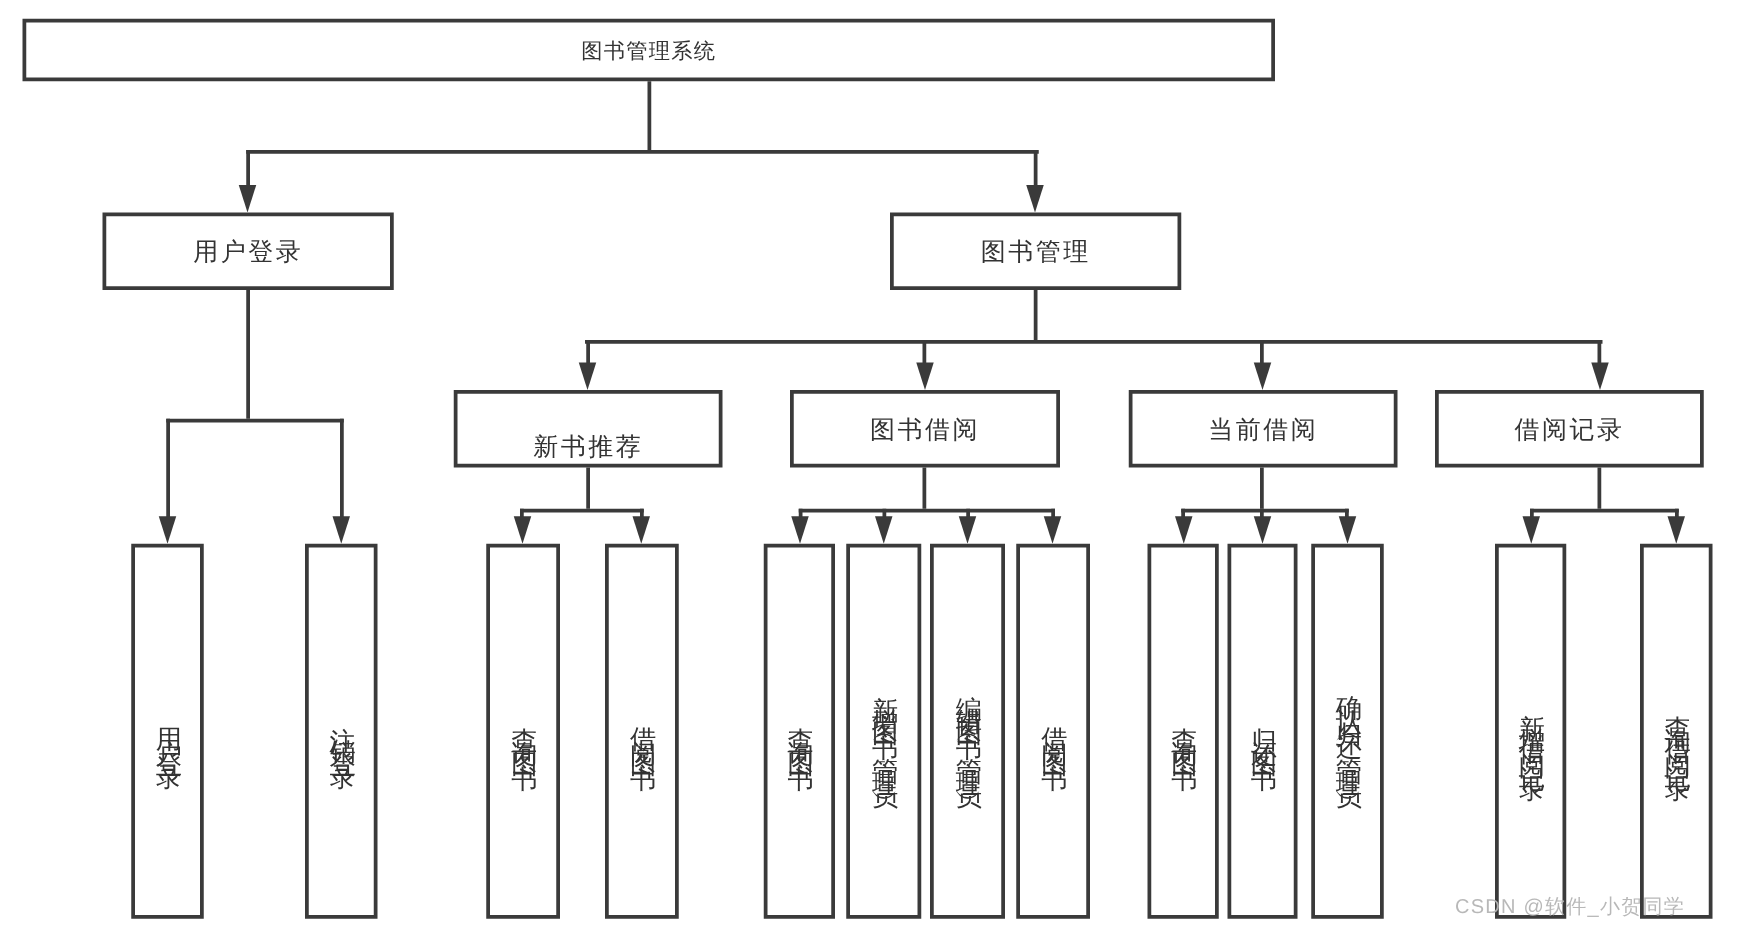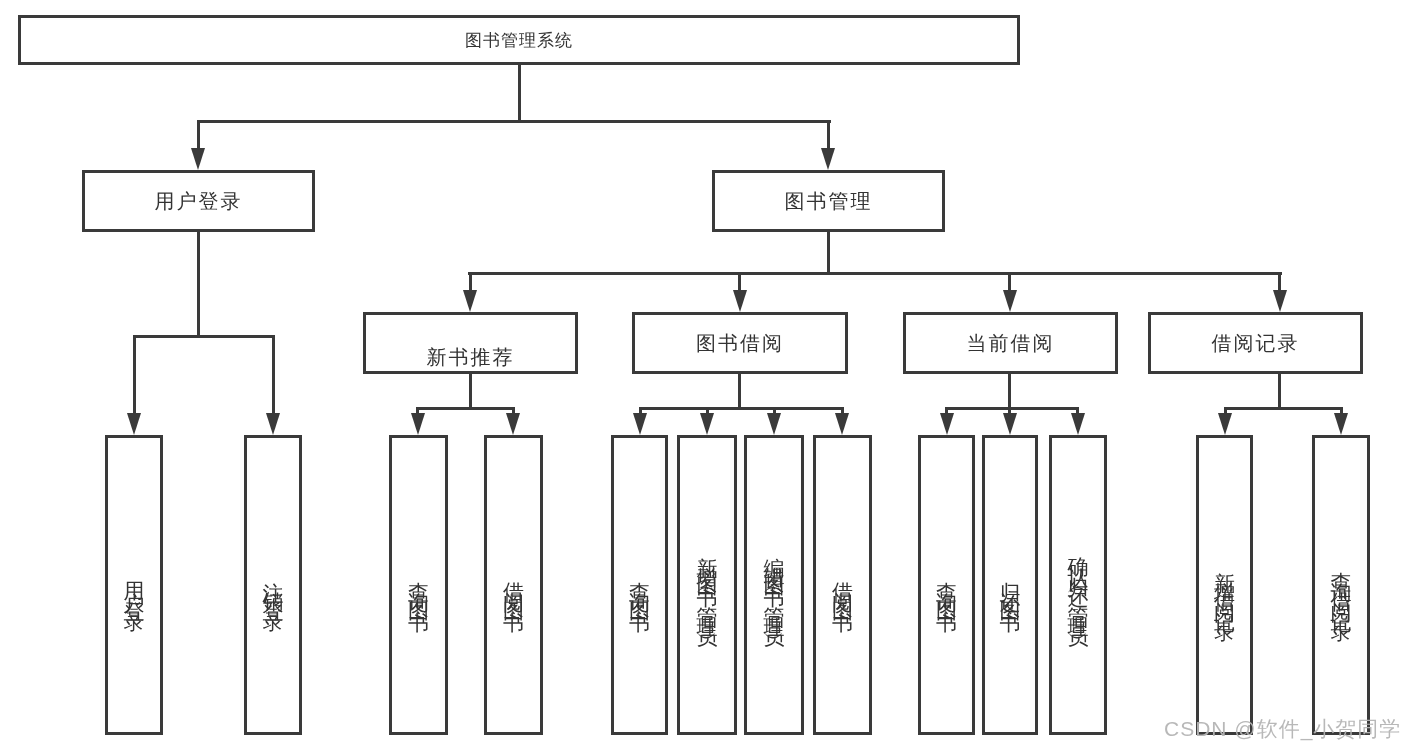--- a/index.html
+++ b/index.html
@@ -54,21 +54,21 @@
     width: 0;
     height: 0;
     border-left: 7px solid transparent;
     border-right: 7px solid transparent;
     border-top: 22px solid var(--line);
   }
   .watermark {
     position: absolute;
     left: 1164px;
     top: 715px;
-    font-size: 21px;
+    font-size: 16px;
     color: var(--watermark);
     letter-spacing: 1px;
     white-space: nowrap;
     z-index: 5;
     opacity: 0.95;
   }
 </style>
 </head>
 <body>
 

